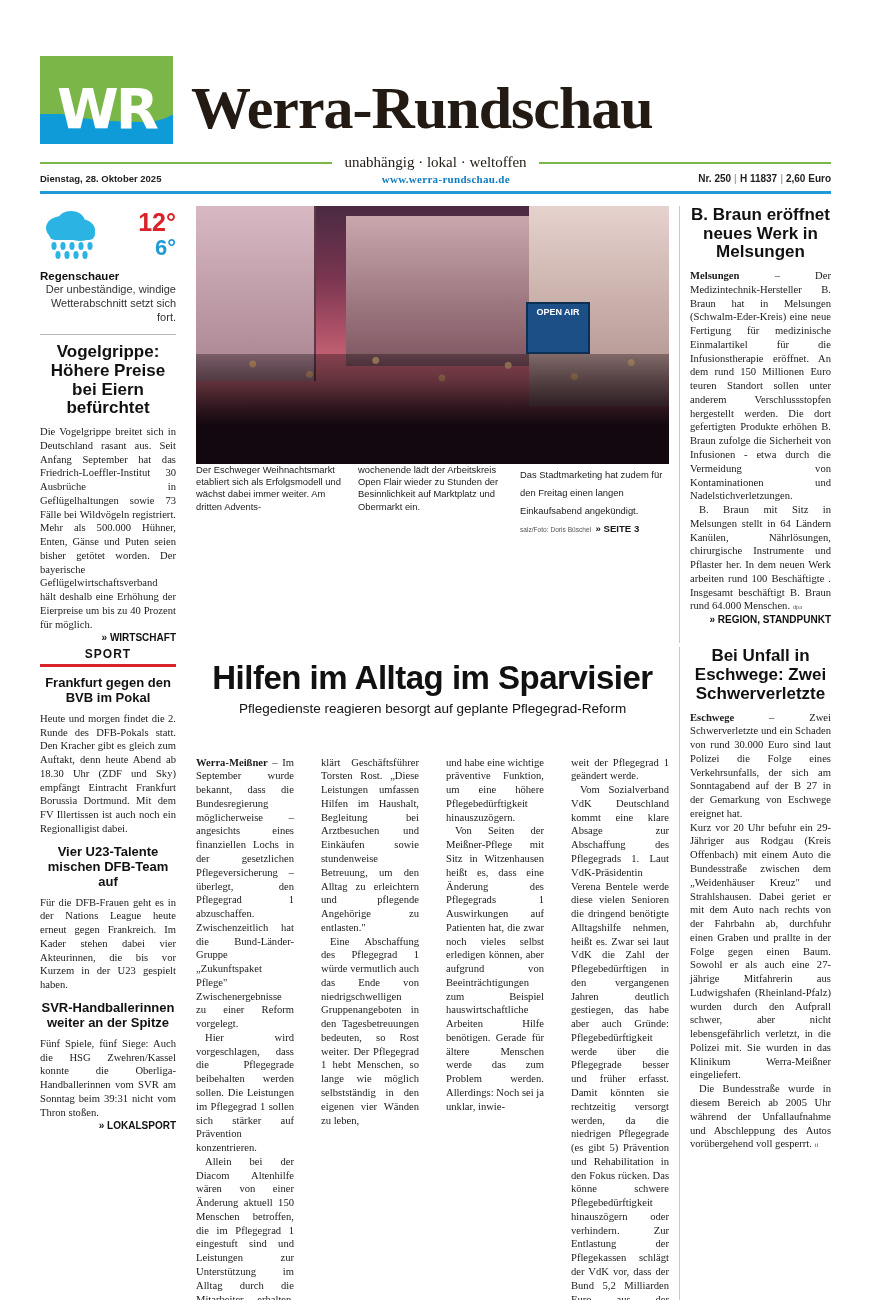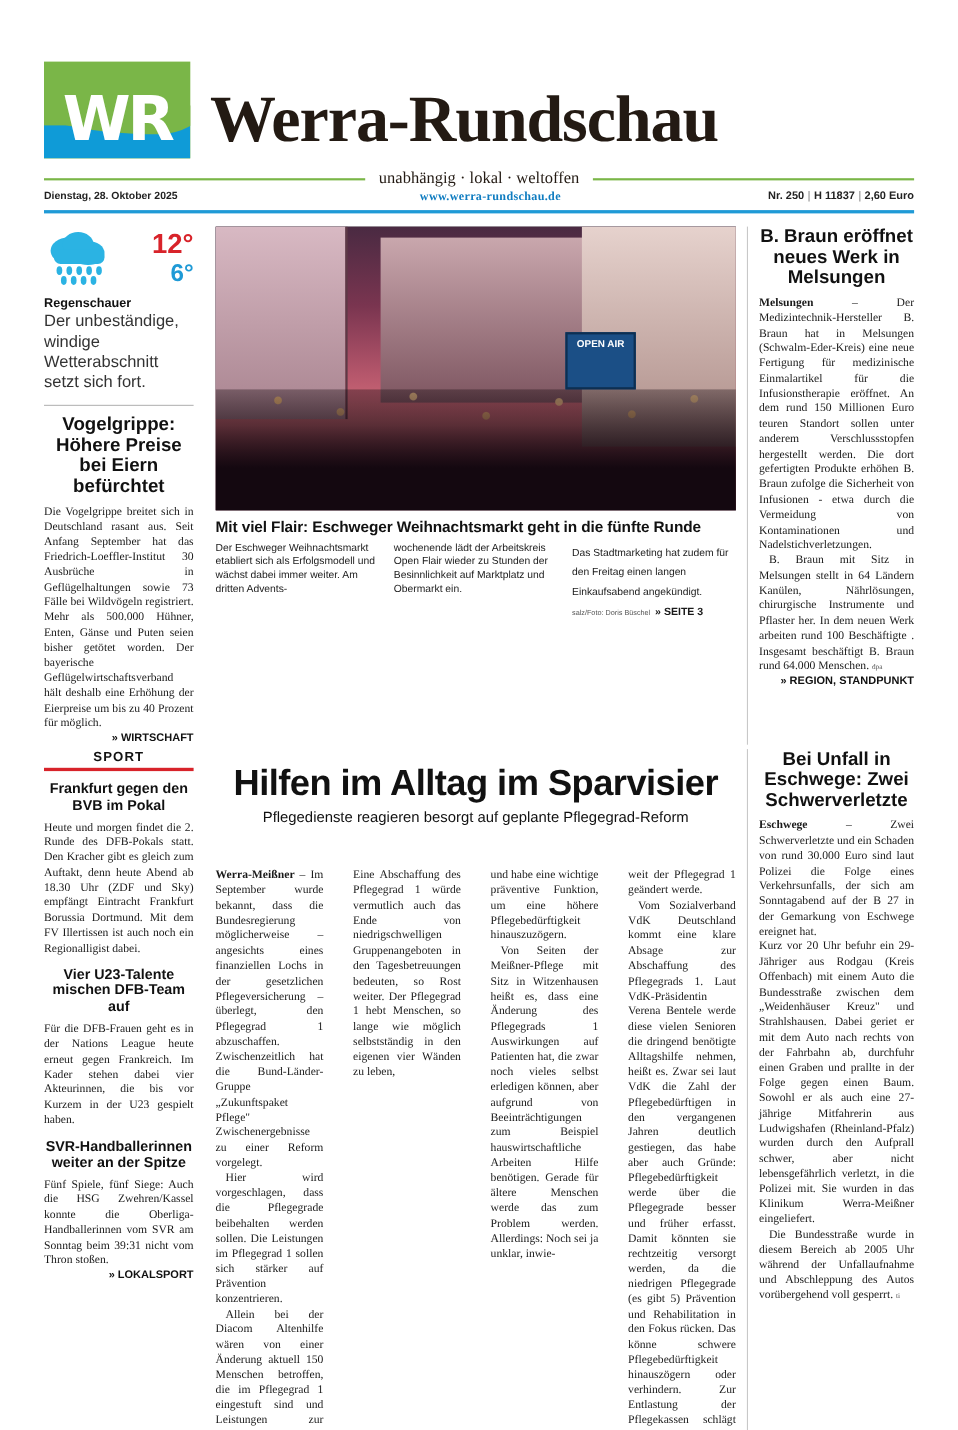--- a/index.html
+++ b/index.html
@@ -70,21 +70,21 @@
   .col-right { width: 152px; flex: 0 0 152px; padding-left: 10px;
                border-left: 1px solid #c8c8c8; }
 
   
   .weather { display: flex; align-items: flex-start; gap: 6px; }
   .wicon { width: 66px; height: 62px; position: relative; flex: 0 0 66px; }
   .wtemps { padding-top: 4px; text-align: right; flex: 1 1 auto; }
   .t-hi { font-size: 25px; font-weight: bold; color: #d8232a; line-height: 1; }
   .t-lo { font-size: 22px; font-weight: bold; color: #1f9ad6; line-height: 1.15; }
   .w-label { font-size: 11.5px; font-weight: bold; margin-top: 2px; color: #111; }
-  .w-desc { font-size: 15px; line-height: 1.25; color: #333; margin-top: 1px; }
+  .w-desc { font-size: 11px; line-height: 1.25; color: #333; margin-top: 1px; text-align: right; }
 
   
   .sect-kicker {
     text-align: center; font-size: 12px; font-weight: bold;
     letter-spacing: 1px; color: #111; padding-bottom: 3px;
   }
   .red-rule { height: 2.5px; background: #d8232a; }
   .thin-rule { height: 1px; background: #b5b5b5; }
 
   .hl-left {
@@ -137,21 +137,21 @@
     background:
       radial-gradient(circle at 12% 40%, rgba(255,200,120,.85) 0 3px, transparent 4px),
       radial-gradient(circle at 24% 55%, rgba(255,200,120,.8) 0 3px, transparent 4px),
       radial-gradient(circle at 38% 35%, rgba(255,210,140,.8) 0 3px, transparent 4px),
       radial-gradient(circle at 52% 60%, rgba(255,200,120,.8) 0 3px, transparent 4px),
       radial-gradient(circle at 66% 42%, rgba(255,210,140,.8) 0 3px, transparent 4px),
       radial-gradient(circle at 80% 58%, rgba(255,200,120,.8) 0 3px, transparent 4px),
       radial-gradient(circle at 92% 38%, rgba(255,210,140,.8) 0 3px, transparent 4px);
   }
   .photo .sign {
-    position: absolute; left: 318px; top: 96px; width: 64px; height: 52px;
+    position: absolute; left: 330px; top: 96px; width: 64px; height: 52px;
     background: #1b4f86; border: 2px solid #0d2f52;
     color: #fff; font-size: 9px; font-weight: bold; text-align: center;
     padding-top: 4px; line-height: 1.1;
   }
   .photo-cap-head {
     font-size: 14px; font-weight: bold; margin: 7px 0 5px; color: #111;
     letter-spacing: -0.1px;
   }
   .cap-cols { display: flex; gap: 13px; }
   .cap-col { flex: 1 1 0; }
@@ -251,21 +251,20 @@
     <div class="col-mid">
       <div class="photo">
         <div class="sky"></div>
         <div class="bldgL"></div>
         <div class="bldgC"></div>
         <div class="bldgR"></div>
         <div class="lights"></div>
         <div class="sign">OPEN AIR</div>
         <div class="crowd"></div>
       </div>
-      <div class="photo-cap-head">Mit viel Flair: Eschweger Weihnachtsmarkt geht in die fünfte Runde</div>
       <div class="cap-cols">
         <div class="cap-col cap-text">Der Eschweger Weihnachtsmarkt etabliert sich als Erfolgsmodell und wächst dabei immer weiter. Am dritten Advents-</div>
         <div class="cap-col cap-text">wochenende lädt der Arbeitskreis Open Flair wieder zu Stunden der Besinnlichkeit auf Marktplatz und Obermarkt ein.</div>
         <div class="cap-col">
           <span class="cap-text">Das Stadtmarketing hat zudem für den Freitag einen langen Einkaufsabend angekündigt.</span>
           <span class="credit">salz/Foto: Doris Büschel</span>
           <span class="inline-ref">» SEITE 3</span>
         </div>
       </div>
     </div>
@@ -302,20 +301,21 @@
       <div class="main-sub">Pflegedienste reagieren besorgt auf geplante Pflegegrad-Reform</div>
       <div class="story-cols">
         <div class="story-col">
           <p class="body-serif">
             <b class="lead">Werra-Meißner</b><span> – Im September wurde bekannt, dass die Bundesregierung möglicherweise – angesichts eines finanziellen Lochs in der gesetzlichen Pflegeversicherung – überlegt, den Pflegegrad 1 abzuschaffen. Zwischenzeitlich hat die Bund-Länder-Gruppe „Zukunftspaket Pflege" Zwischenergebnisse zu einer Reform vorgelegt.</span>
           </p>
           <p class="body-serif">Hier wird vorgeschlagen, dass die Pflegegrade beibehalten werden sollen. Die Leistungen im Pflegegrad 1 sollen sich stärker auf Prävention konzentrieren.</p>
           <p class="body-serif">Allein bei der Diacom Altenhilfe wären von einer Änderung aktuell 150 Menschen betroffen, die im Pflegegrad 1 eingestuft sind und Leistungen zur Unterstützung im Alltag durch die Mitarbeiter erhalten, er-</p>
         </div>
         <div class="story-col">
+          <p class="body-serif">klärt Geschäftsführer Torsten Rost. „Diese Leistungen umfassen Hilfen im Haushalt, Begleitung bei Arztbesuchen und Einkäufen sowie stundenweise Betreuung, um den Alltag zu erleichtern und pflegende Angehörige zu entlasten."</p>
           <p class="body-serif">Eine Abschaffung des Pflegegrad 1 würde vermutlich auch das Ende von niedrigschwelligen Gruppenangeboten in den Tagesbetreuungen bedeuten, so Rost weiter. Der Pflegegrad 1 hebt Menschen, so lange wie möglich selbstständig in den eigenen vier Wänden zu leben,</p>
         </div>
         <div class="story-col">
           <p class="body-serif">und habe eine wichtige präventive Funktion, um eine höhere Pflegebedürftigkeit hinauszuzögern.</p>
           <p class="body-serif">Von Seiten der Meißner-Pflege mit Sitz in Witzenhausen heißt es, dass eine Änderung des Pflegegrads 1 Auswirkungen auf Patienten hat, die zwar noch vieles selbst erledigen können, aber aufgrund von Beeinträchtigungen zum Beispiel hauswirtschaftliche Arbeiten Hilfe benötigen. Gerade für ältere Menschen werde das zum Problem werden. Allerdings: Noch sei ja unklar, inwie-</p>
         </div>
         <div class="story-col">
           <p class="body-serif">weit der Pflegegrad 1 geändert werde.</p>
           <p class="body-serif">
             <span>Vom Sozialverband VdK Deutschland kommt eine klare Absage zur Abschaffung des Pflegegrads 1. Laut VdK-Präsidentin Verena Bentele werde diese vielen Senioren die dringend benötigte Alltagshilfe nehmen, heißt es. Zwar sei laut VdK die Zahl der Pflegebedürftigen in den vergangenen Jahren deutlich gestiegen, das habe aber auch Gründe: Pflegebedürftigkeit werde über die Pflegegrade besser und früher erfasst. Damit könnten sie rechtzeitig versorgt werden, da die niedrigen Pflegegrade (es gibt 5) Prävention und Rehabilitation in den Fokus rücken. Das könne schwere Pflegebedürftigkeit hinauszögern oder verhindern. Zur Entlastung der Pflegekassen schlägt der VdK vor, dass der Bund 5,2 Milliarden Euro aus der Pflegeversicherung, die während der Coronapandemie anders eingesetzt wurden, zurückzahlt.</span>

